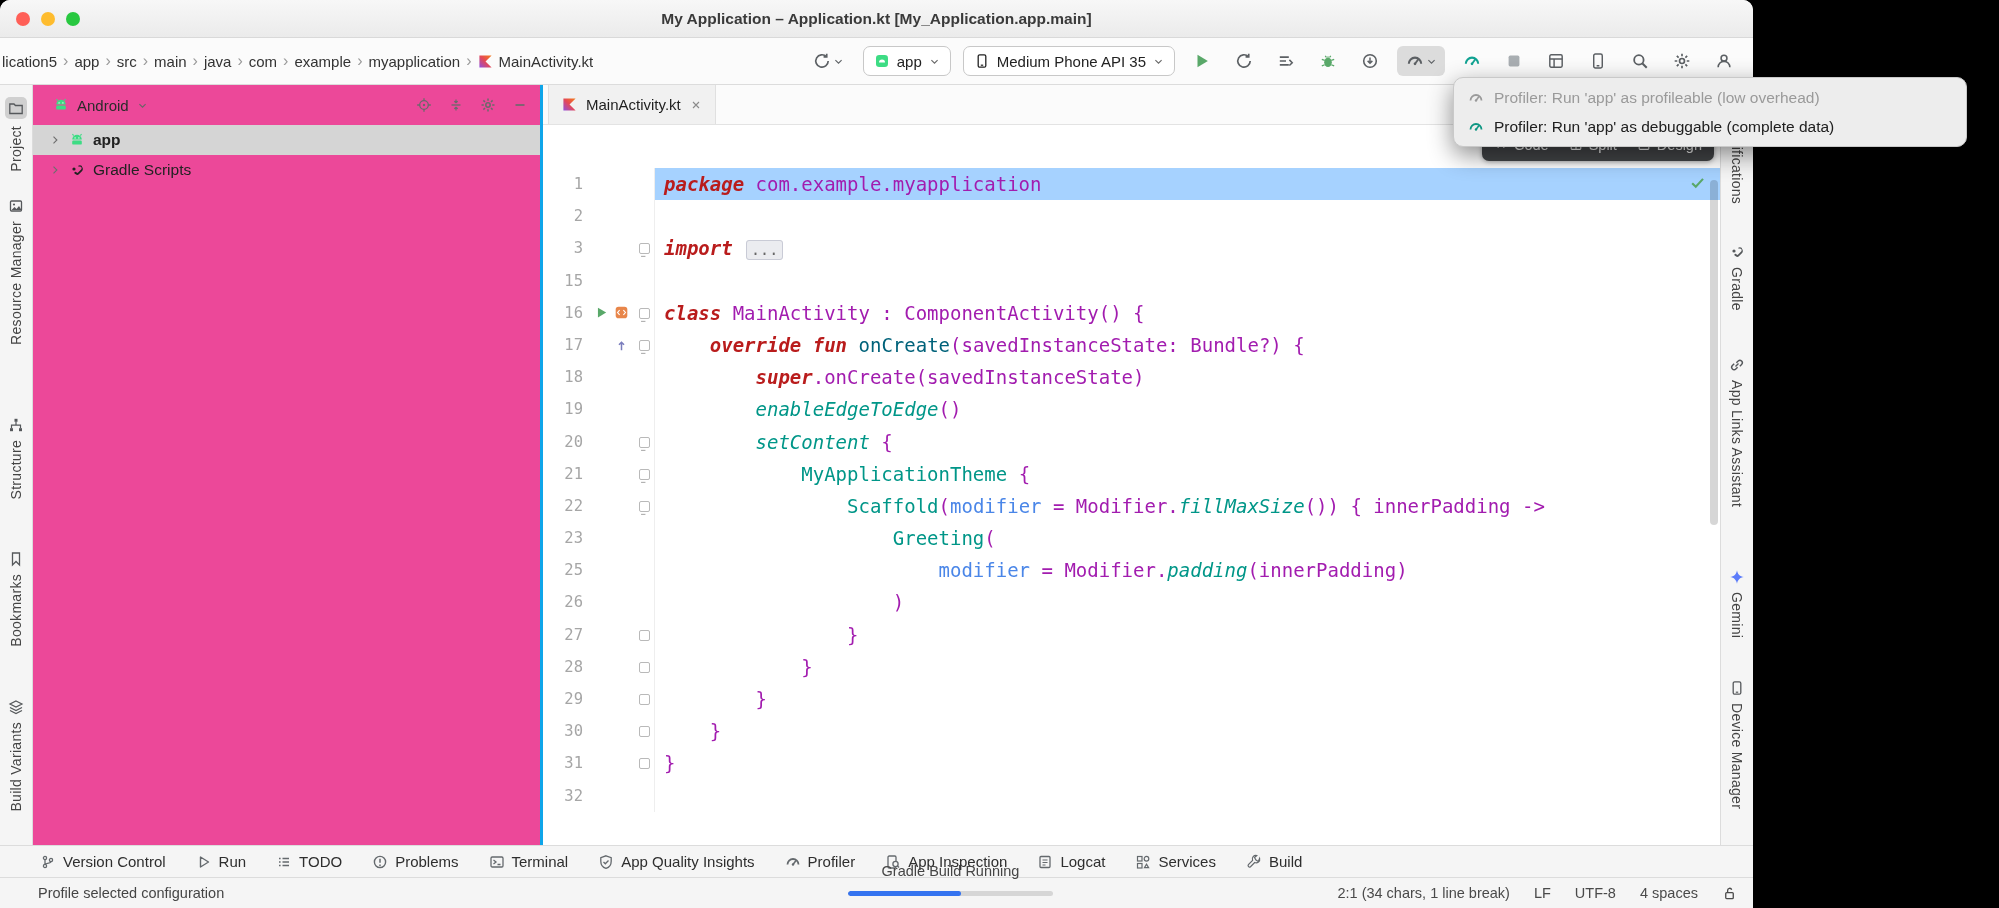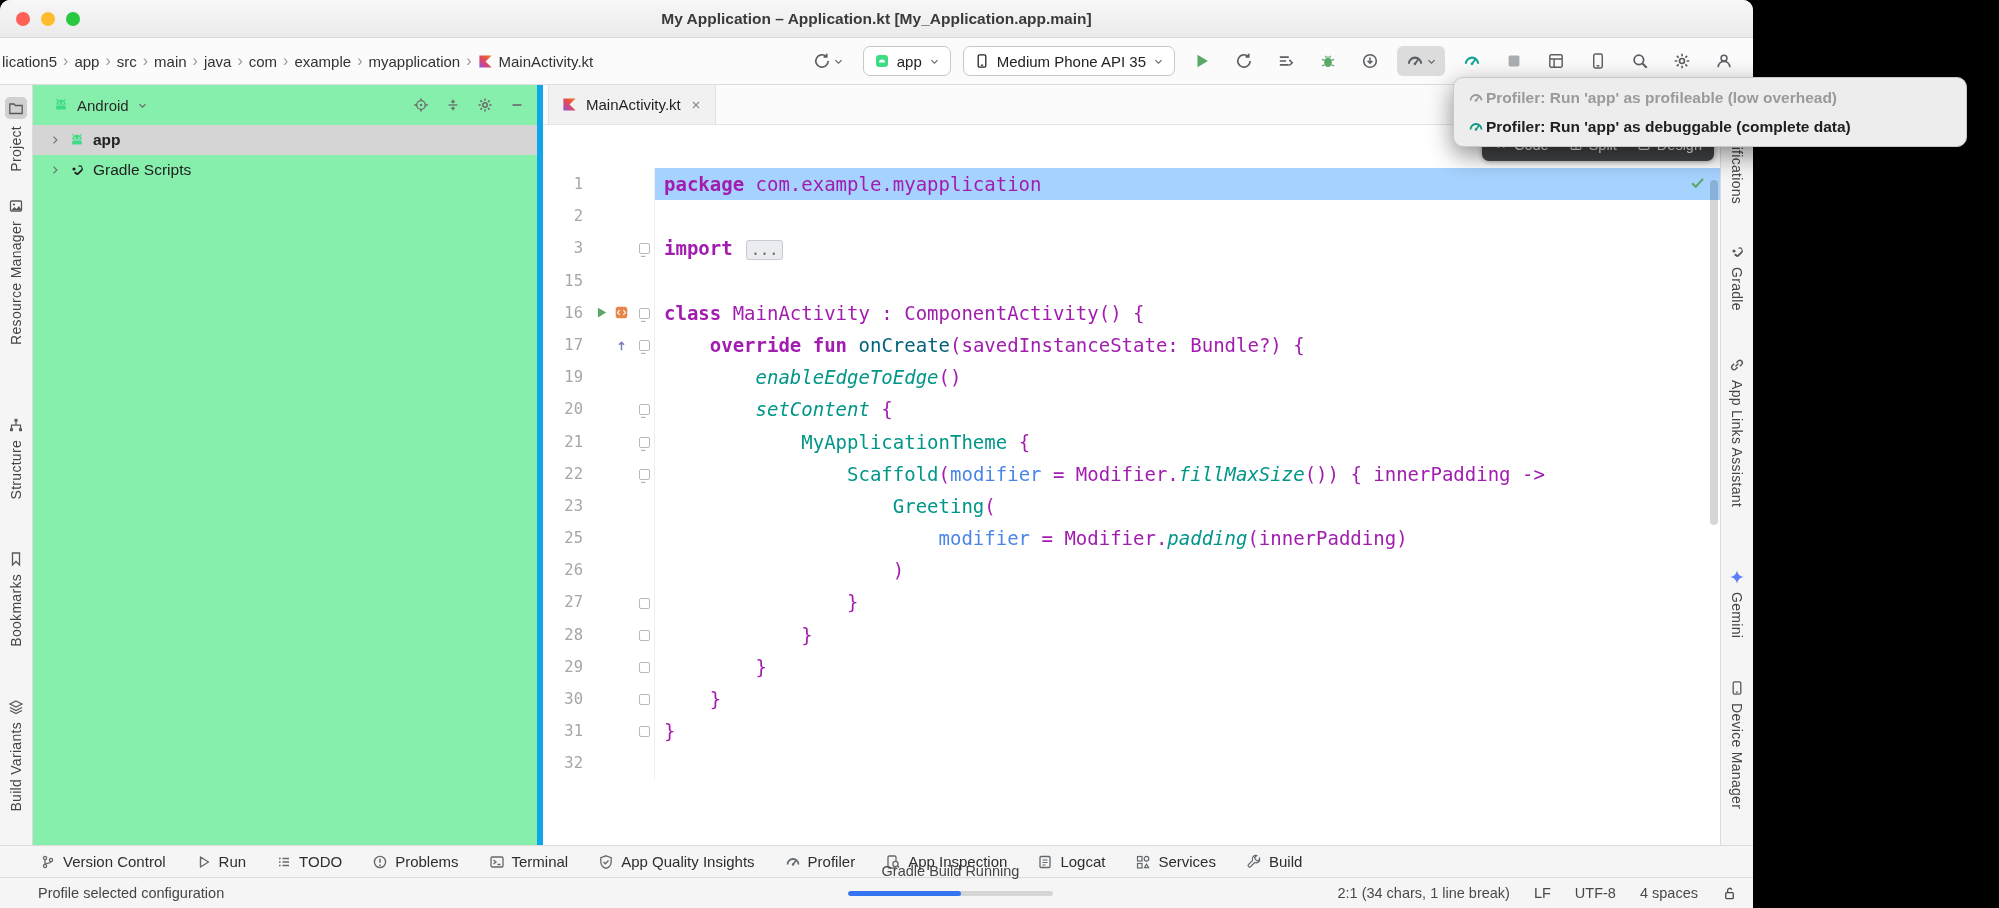--- a/index.html
+++ b/index.html
@@ -62,21 +62,21 @@
   .left div.strip-item:nth-of-type(3){margin-top:72px}
   .left div.strip-item:nth-of-type(4){margin-top:52px}
   .left div.strip-item:nth-of-type(5){margin-top:52px}
   .right div.strip-item:nth-of-type(1){margin-top:16px}
   .right div.strip-item:nth-of-type(2){margin-top:40px}
   .right div.strip-item:nth-of-type(3){margin-top:46px}
   .right div.strip-item:nth-of-type(4){margin-top:62px}
   .right div.strip-item:nth-of-type(5){margin-top:42px}
 
   
-  .project-panel { width:510px; flex:none; background:#86efac; border-right:6px solid #0ea5e9;
+  .project-panel { width:510px; flex:none; background:#ec4899; border-right:3px solid #0ea5e9;
                    display:flex; flex-direction:column; }
   .panel-header { height:40px; flex:none; display:flex; align-items:center; padding:0 12px; }
   .view-select { display:flex; align-items:center; gap:8px; background:none; border:none;
                  font-size:15px; color:#2b2b2b; padding:4px 8px; border-radius:5px; }
   .view-select .ic svg { width:16px; height:16px; }
   .view-select .chev { color:#666; } .view-select .chev svg { width:11px; height:11px; }
   .ph-icons { margin-left:auto; display:flex; gap:16px; color:#6a6a6a; align-items:center; }
   .ph-icons .ic svg { width:16px; height:16px; }
   .tree-row { height:30px; display:flex; align-items:center; gap:8px; padding-left:16px;
               font-size:15.5px; color:#222; }
@@ -101,21 +101,21 @@
                   gap:5px; padding-right:6px; }
   .gicon svg { width:15px; height:15px; display:block; }
   .fold-col { width:20px; flex:none; position:relative; border-right:1px solid #eeeeee; }
   .fold-col.fold-o::before, .fold-col.fold-c::before {
       content:""; position:absolute; left:4px; top:50%; margin-top:-5px; width:9px; height:9px;
       background:#fff; border:1px solid #b9b9b9; border-radius:2px; }
   .fold-col.fold-o::after { content:"−"; position:absolute; left:5.5px; top:50%; margin-top:-8px;
       font-size:9px; color:#777; font-family:"Liberation Sans",sans-serif; }
   .line-text { flex:1; padding-left:9px; white-space:pre; color:#080808; }
   .code-line.selected .line-text { background:#A6D2FF; }
-  .tok-k { color:#a21caf; font-weight:600; }
+  .tok-k { color:#b91c1c; font-weight:600;font-style:italic; }
   .tok-d { color:#a21caf; }
   .tok-f { color:#00627A; }
   .tok-c { color:#009688; }
   .tok-ci { color:#009688; font-style:italic; }
   .tok-n { color:#4A86E8; }
   .tok-s { color:#067D17; }
   .tok-fold { color:#666; background:#ebecf0; border:1px solid #c9cbd6; border-radius:3px;
               padding:0 4px; margin:0 2px; font-size:15px; }
   .inspect-check { position:absolute; top:49px; right:14px; z-index:3; }
   .inspect-check svg { width:17px; height:17px; }
@@ -141,22 +141,22 @@
   .pbar { width:205px; height:5px; background:#d6d6d6; border-radius:3px; overflow:hidden; display:inline-block; }
   .pfill { display:block; height:100%; background:#3574F0; border-radius:3px; }
   .xc { color:#b6b8ba; } .xc svg { width:15px; height:15px; }
   .sb-right { margin-left:auto; display:flex; align-items:center; gap:24px; color:#4a4a4a;text-align:center; }
   .sb-right .ic svg { width:15px; height:15px; }
 
   
   .popup { position:absolute; left:1453px; top:77px; width:514px; background:#ededed;
            border:1px solid #c9c9c9; border-radius:10px; box-shadow:0 8px 24px rgba(0,0,0,.45);
            z-index:100; padding:5px 0; }
-  .popup-item { display:flex; align-items:center; gap:2px; height:29px; padding:0 14px;
-                font-size:15.5px; color:#9a9a9a;font-weight:bold; }
+  .popup-item { display:flex; align-items:center; gap:10px; height:29px; padding:0 14px;
+                font-size:15.5px; color:#9a9a9a; }
   .popup-item .ic { color:#9a9a9a; } .popup-item .ic svg { width:16px; height:16px; }
   .popup-item.f-enabled { color:#202020; }
   .popup-item.f-enabled .ic { color:#0E9682; }
 </style>
 <title>My Application – MainActivity.kt [My_Application.app.main]</title></head>
 <body>
 
 <div class="screen">
   <div class="window">
 
@@ -562,20 +562,21 @@
               <div class="code-line"><span class="line-num">15</span><span class="gutter-icons"></span><span class="fold-col"></span><span class="line-text"></span></div>
               <div class="code-line"><span class="line-num">16</span><span class="gutter-icons"><span class="gicon"><svg viewBox="0 0 16 16">
                       <path d="M4.2 2.8v10.4l8.8-5.2z" fill="#59A869"></path>
                     </svg></span><span class="gicon"><svg viewBox="0 0 16 16">
                       <rect x="1.8" y="1.8" width="12.4" height="12.4" rx="3" fill="#E8864A"></rect>
                       <path d="M6 5.5L3.8 8 6 10.5M10 5.5L12.2 8 10 10.5" fill="none" stroke="#fff" stroke-width="1.2"></path>
                     </svg></span></span><span class="fold-col fold-o"></span><span class="line-text"><span class="tok-k">class</span><span class="tok-d"> MainActivity : ComponentActivity() {</span></span></div>
               <div class="code-line"><span class="line-num">17</span><span class="gutter-icons"><span class="gicon"><svg viewBox="0 0 16 16">
                       <path d="M8 13V4.5M5.3 7.2L8 4.5l2.7 2.7" fill="none" stroke="#7A7DBD" stroke-width="1.6"></path>
                     </svg></span></span><span class="fold-col fold-o"></span><span class="line-text"><span class="tok-d">    </span><span class="tok-k">override</span><span class="tok-d"> </span><span class="tok-k">fun</span><span class="tok-d"> </span><span class="tok-f">onCreate</span><span class="tok-d">(savedInstanceState: Bundle?) {</span></span></div>
+              <div class="code-line"><span class="line-num">18</span><span class="gutter-icons"></span><span class="fold-col"></span><span class="line-text"><span class="tok-d">        </span><span class="tok-k">super</span><span class="tok-d">.onCreate(savedInstanceState)</span></span></div>
               <div class="code-line"><span class="line-num">19</span><span class="gutter-icons"></span><span class="fold-col"></span><span class="line-text"><span class="tok-d">        </span><span class="tok-ci">enableEdgeToEdge</span><span class="tok-d">()</span></span></div>
               <div class="code-line"><span class="line-num">20</span><span class="gutter-icons"></span><span class="fold-col fold-o"></span><span class="line-text"><span class="tok-d">        </span><span class="tok-ci">setContent</span><span class="tok-d"> {</span></span></div>
               <div class="code-line"><span class="line-num">21</span><span class="gutter-icons"></span><span class="fold-col fold-o"></span><span class="line-text"><span class="tok-d">            </span><span class="tok-c">MyApplicationTheme</span><span class="tok-d"> {</span></span></div>
               <div class="code-line"><span class="line-num">22</span><span class="gutter-icons"></span><span class="fold-col fold-o"></span><span class="line-text"><span class="tok-d">                </span><span class="tok-c">Scaffold</span><span class="tok-d">(</span><span class="tok-n">modifier</span><span class="tok-d"> = Modifier.</span><span class="tok-ci">fillMaxSize</span><span class="tok-d">()) { innerPadding -&gt;</span></span></div>
               <div class="code-line"><span class="line-num">23</span><span class="gutter-icons"></span><span class="fold-col"></span><span class="line-text"><span class="tok-d">                    </span><span class="tok-c">Greeting</span><span class="tok-d">(</span></span></div>
               <div class="code-line"><span class="line-num">25</span><span class="gutter-icons"></span><span class="fold-col"></span><span class="line-text"><span class="tok-d">                        </span><span class="tok-n">modifier</span><span class="tok-d"> = Modifier.</span><span class="tok-ci">padding</span><span class="tok-d">(innerPadding)</span></span></div>
               <div class="code-line"><span class="line-num">26</span><span class="gutter-icons"></span><span class="fold-col"></span><span class="line-text"><span class="tok-d">                    )</span></span></div>
               <div class="code-line"><span class="line-num">27</span><span class="gutter-icons"></span><span class="fold-col fold-c"></span><span class="line-text"><span class="tok-d">                }</span></span></div>
               <div class="code-line"><span class="line-num">28</span><span class="gutter-icons"></span><span class="fold-col fold-c"></span><span class="line-text"><span class="tok-d">            }</span></span></div>
               <div class="code-line"><span class="line-num">29</span><span class="gutter-icons"></span><span class="fold-col fold-c"></span><span class="line-text"><span class="tok-d">        }</span></span></div>

